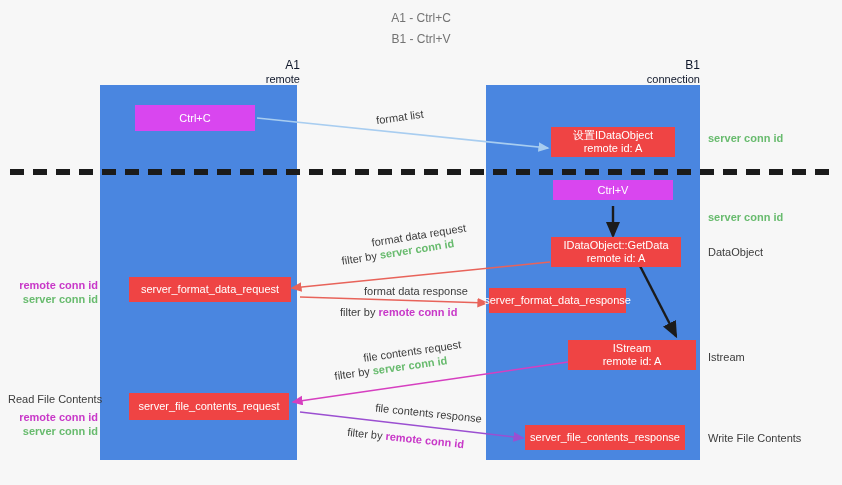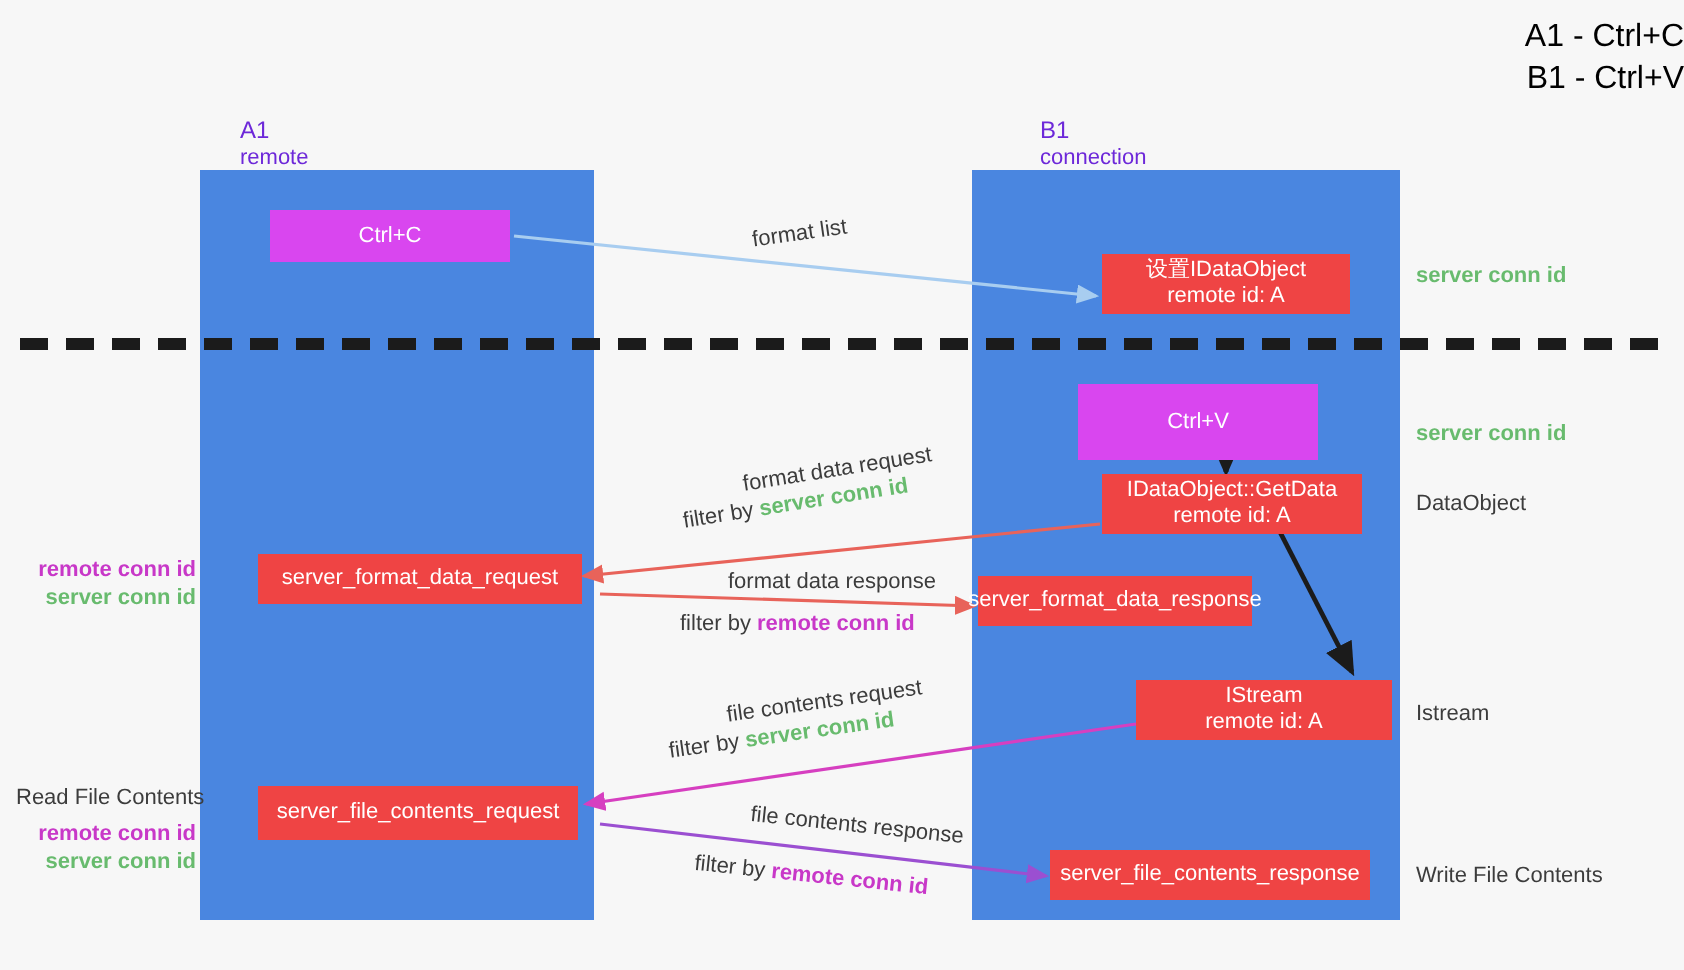--- a/index.html
+++ b/index.html
@@ -6,26 +6,26 @@
   body{
     width:842px;height:485px;position:relative;overflow:hidden;
     background:#f7f7f7;
     font-family:"Liberation Sans","DejaVu Sans",sans-serif;
     color:#3c3c3c;
   }
   .canvas{position:absolute;inset:0;}
   svg.layer{position:absolute;left:0;top:0;width:842px;height:485px;pointer-events:none;}
 
   .title{
-    position:absolute;left:0;top:8px;width:842px;text-align:right;
-    font-size:16px;line-height:21px;color:#000000;
+    position:absolute;left:0;top:8px;width:842px;text-align:center;
+    font-size:12px;line-height:21px;color:#737373;
   }
 
   .colhead{
-    position:absolute;text-align:left;font-size:12px;line-height:14px;color:#6d28d9;
+    position:absolute;text-align:right;font-size:12px;line-height:14px;color:#0f172a;
   }
   .colhead .sub{font-size:11px;}
 
   .lane{position:absolute;background:#4a86e0;}
 
   .box{
     position:absolute;box-sizing:border-box;
     display:flex;flex-direction:column;align-items:center;justify-content:center;
     color:#ffffff;font-size:11px;line-height:13px;text-align:center;
   }
@@ -107,21 +107,21 @@
 
   <div class="box green" style="left:135px;top:105px;width:120px;height:26px;">
     <div>Ctrl+C</div>
   </div>
 
   <div class="box orange" style="left:551px;top:127px;width:124px;height:30px;">
     <div>设置IDataObject</div>
     <div class="l2">remote id: A</div>
   </div>
 
-  <div class="box green" style="left:539px;top:180px;width:120px;height:38px;margin-top:12px;">
+  <div class="box green" style="left:553px;top:180px;width:120px;height:20px;">
     <div>Ctrl+V</div>
   </div>
 
   <div class="box orange" style="left:551px;top:237px;width:130px;height:30px;">
     <div>IDataObject::GetData</div>
     <div class="l2">remote id: A</div>
   </div>
 
   <div class="box orange" style="left:568px;top:340px;width:128px;height:30px;">
     <div>IStream</div>

